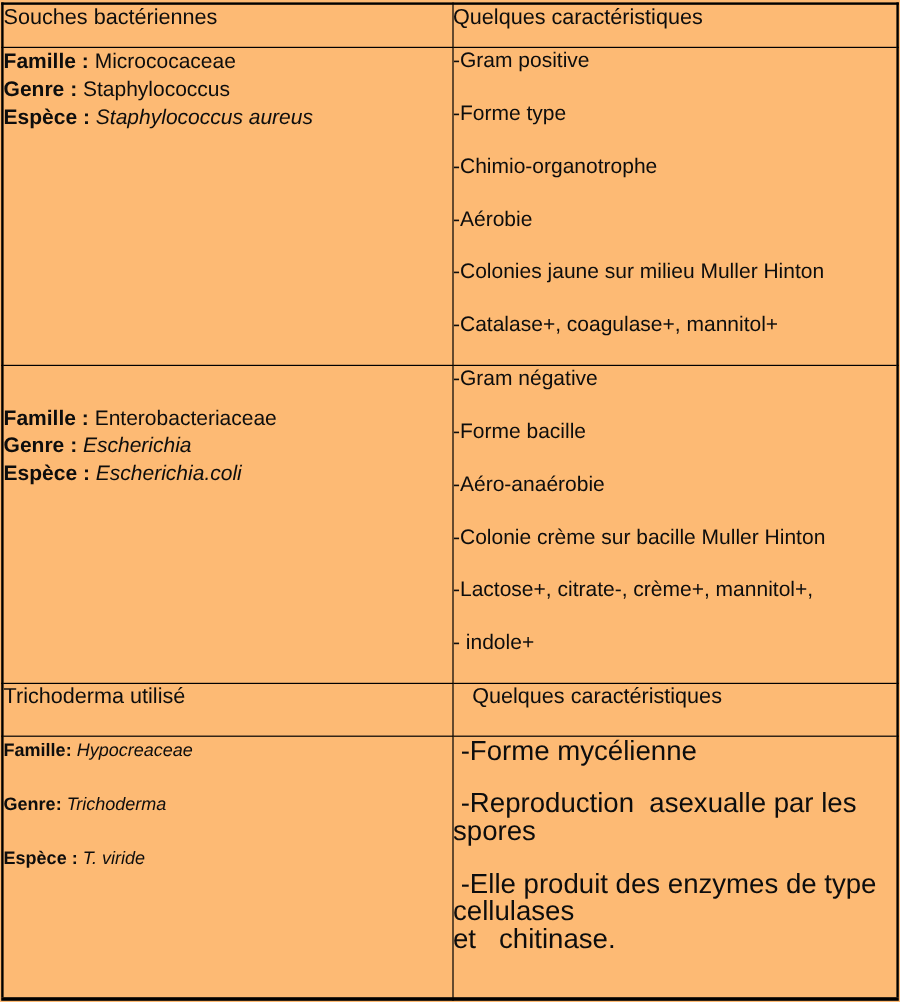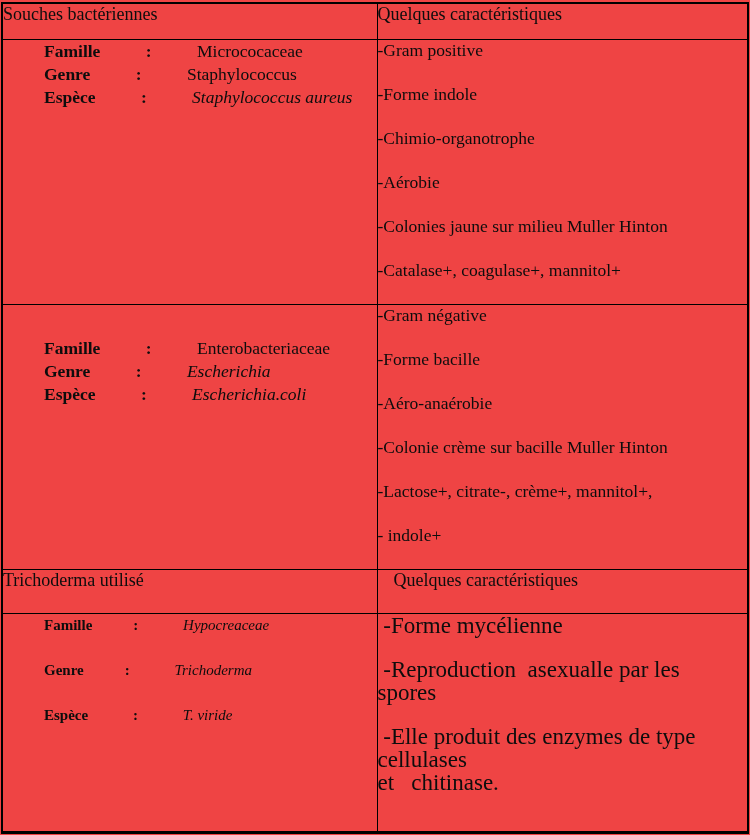--- a/index.html
+++ b/index.html
@@ -4,22 +4,22 @@
 <style>
   html, body {
     margin: 0;
     padding: 0;
     background: #ffffff;
   }
   .page {
     position: relative;
     width: 750px;
     height: 835px;
-    background: #ef4444;
-    font-family: Liberation Serif, serif;
+    background: #fdba74;
+    font-family: Liberation Sans, sans-serif;
     color: #0d0d0d;
     box-sizing: border-box;
     padding: 2px 2px 0 1px;
   }
   table.strains {
     border-collapse: collapse;
     table-layout: fixed;
     width: 746px;
   }
   table.strains td, table.strains th {
@@ -75,21 +75,21 @@
   .char-cell-3 {
     font-size: 23px;
     padding: 42px 6px 0 6px;
   }
   .char-cell-3 p.char {
     margin: 0 0 21px 0;
     line-height: 23px;
   }
   .lbl { font-weight: bold; }
   .it  { font-style: italic; }
-  .pw  { white-space: pre-wrap; margin-left: 41px; }
+  .pw  { white-space: pre-wrap; }
 </style>
 </head>
 <body>
 
 <div class="page">
   <table class="strains">
     <colgroup>
       <col style="width:375px">
       <col style="width:371px">
     </colgroup>
@@ -101,21 +101,21 @@
     </tr>
 
     <tr class="body-row-1">
       <td class="tax-cell">
         <p class="tax-line"><span class="lbl pw">Famille</span><span class="lbl pw"> : </span><span class="pw">Micrococaceae</span></p>
         <p class="tax-line"><span class="lbl pw">Genre</span><span class="lbl pw"> : </span><span class="pw">Staphylococcus</span></p>
         <p class="tax-line"><span class="lbl pw">Espèce</span><span class="lbl pw"> : </span><span class="it pw">Staphylococcus aureus</span></p>
       </td>
       <td class="char-cell">
         <p class="char pw">-Gram positive</p>
-        <p class="char pw">-Forme indole</p>
+        <p class="char pw">-Forme type</p>
         <p class="char pw">-Chimio-organotrophe</p>
         <p class="char pw">-Aérobie</p>
         <p class="char pw">-Colonies jaune sur milieu Muller Hinton</p>
         <p class="char pw">-Catalase+, coagulase+, mannitol+</p>
       </td>
     </tr>
 
     <tr class="body-row-2">
       <td class="tax-cell" style="padding-top:32px;">
         <p class="tax-line"><span class="lbl pw">Famille</span><span class="lbl pw"> : </span><span class="pw">Enterobacteriaceae</span></p>

